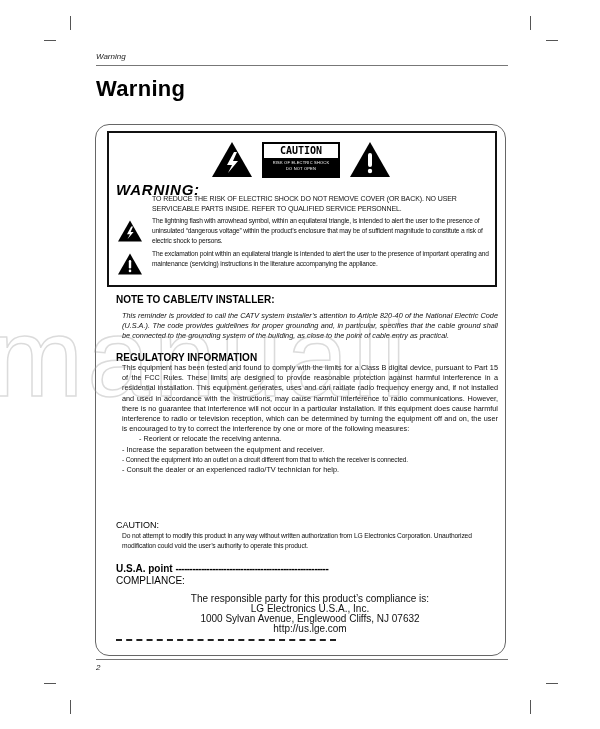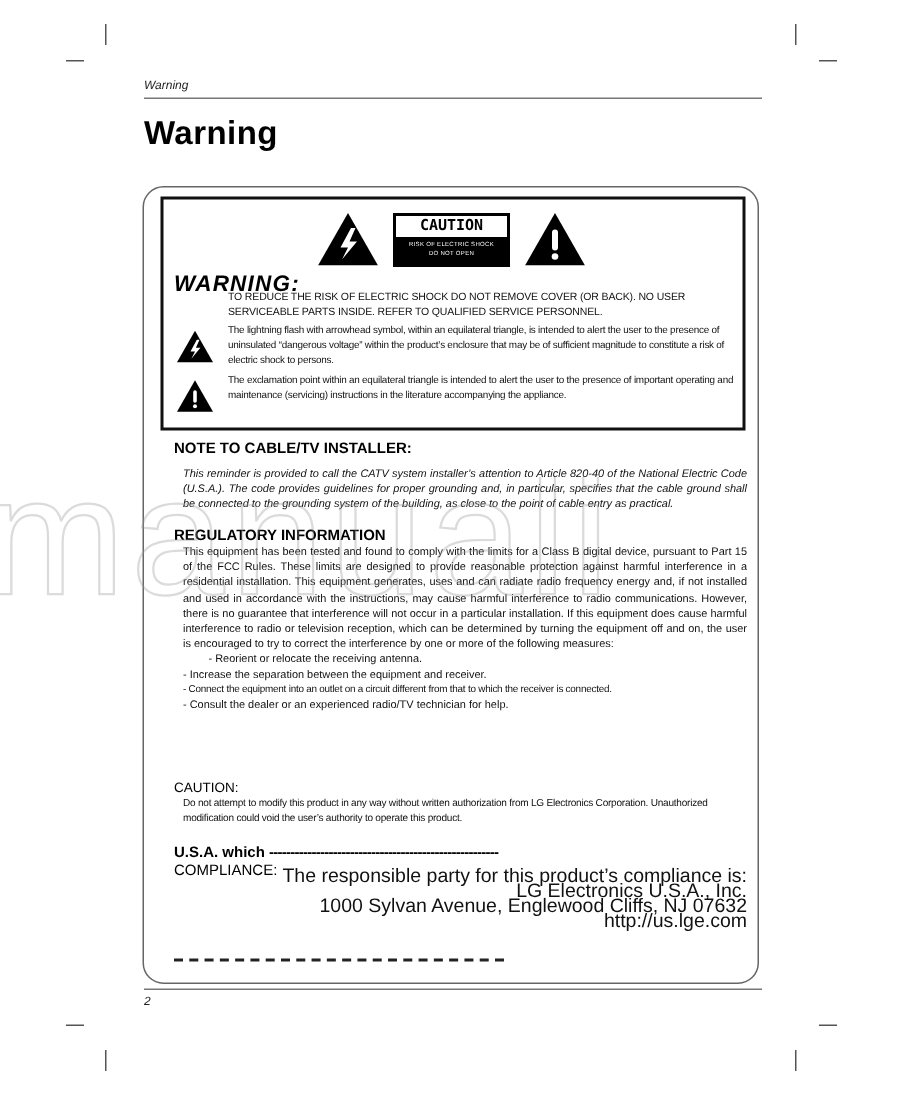--- a/index.html
+++ b/index.html
@@ -161,25 +161,25 @@
   <p style="text-align:left;">- Consult the dealer or an experienced radio/TV technician for help.</p>
   <div class="gap"></div>
 </div>
 
 <div class="plain-heading" style="top:520px;">CAUTION:</div>
 <div class="section-body" style="top:531px;font-size:6.7px;letter-spacing:-0.15px;text-align:left;">
   <p>Do not attempt to modify this product in any way without written authorization from LG Electronics Corporation. Unauthorized modification could void the user’s authority to operate this product.</p>
 </div>
 
 <div class="section-heading" style="top:563px;font-size:10px;">
-  <span>U.S.A. which</span>
+  <span>U.S.A. point</span>
   <span class="dashline">------------------------------------------------------</span>
 </div>
 <div class="plain-heading" style="top:575px;font-size:10px;">COMPLIANCE:</div>
-<div class="section-body" style="top:579px;font-size:13px;line-height:10px;text-align:right;">
+<div class="section-body" style="top:594px;font-size:10px;line-height:10px;text-align:center;">
   <p>The responsible party for this product’s compliance is:</p>
   <p>LG Electronics U.S.A., Inc.</p>
   <p>1000 Sylvan Avenue, Englewood Cliffs, NJ  07632</p>
   <p>http://us.lge.com</p>
 </div>
 <div class="bottom-dash"></div>
 
 <div class="head-rule" style="top:659px;"></div>
 <div class="page-number">2</div>
 

